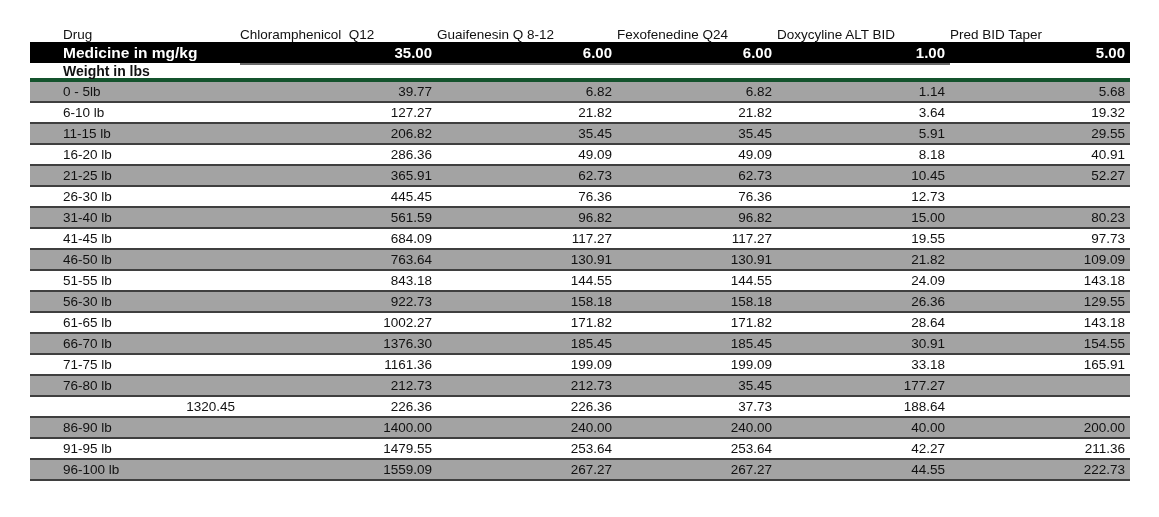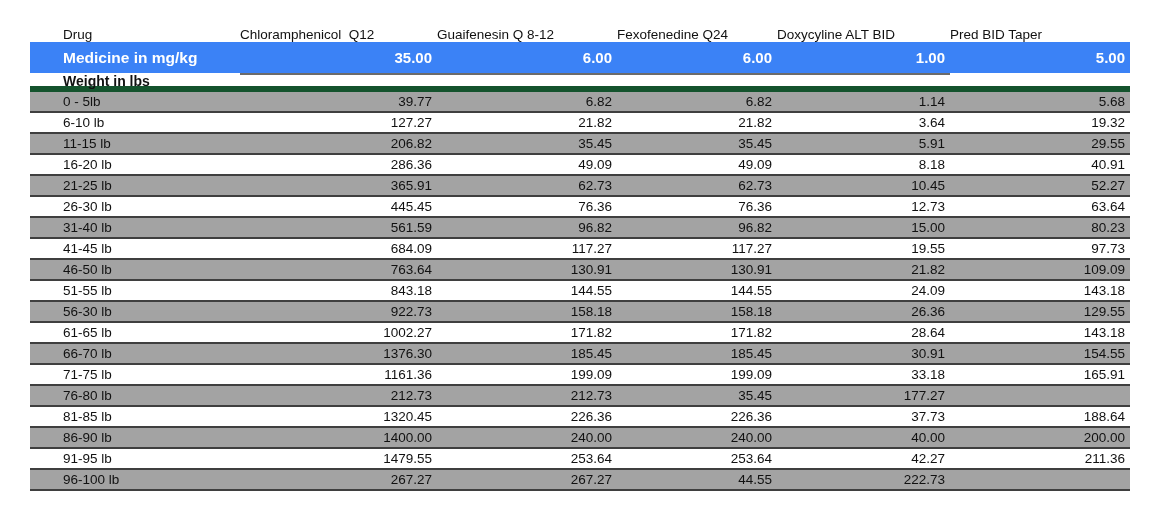--- a/index.html
+++ b/index.html
@@ -23,27 +23,27 @@
     align-items:center;
   }
   .cell{white-space:pre;overflow:visible;}
   .num{text-align:right;padding-right:5px;font-variant-numeric:tabular-nums;}
   .lbl{padding-left:3px;margin-left:30px;}
 
   
   .row-drugs{height:22px;align-items:end;font-size:13.5px;}
   
   .row-dose{
-    height:31px;
-    background:#3b82f6;color:#ffffff;
+    height:21px;
+    background:#000000;color:#ffffff;
     font-weight:bold;font-size:15px;
   }
   .row-dose .lbl{font-size:15.5px;}
   
-  .row-weight{position:relative;height:19px;border-bottom:6px solid #14532d;align-items:end;}
+  .row-weight{position:relative;height:19px;border-bottom:4px solid #14532d;align-items:end;}
   .row-weight::before{
     content:"";position:absolute;left:210px;top:0;width:710px;height:2px;background:#6b6b6b;
   }
   .row-weight .lbl{font-weight:bold;font-size:14px;padding-bottom:1px;}
   
   .row-data{
     height:21px;
     border-bottom:2px solid #3f3f3f;
     font-size:13.5px;
   }
@@ -122,21 +122,20 @@
     <div class="cell num">62.73</div>
     <div class="cell num">10.45</div>
     <div class="cell num">52.27</div>
   </div>
         <div class="row row-data">
     <div class="cell lbl">26-30 lb</div>
     <div class="cell num">445.45</div>
     <div class="cell num">76.36</div>
     <div class="cell num">76.36</div>
     <div class="cell num">12.73</div>
-    <div class="cell num">63.64</div>
   </div>
         <div class="row row-data alt">
     <div class="cell lbl">31-40 lb</div>
     <div class="cell num">561.59</div>
     <div class="cell num">96.82</div>
     <div class="cell num">96.82</div>
     <div class="cell num">15.00</div>
     <div class="cell num">80.23</div>
   </div>
         <div class="row row-data">
@@ -196,21 +195,20 @@
     <div class="cell num">165.91</div>
   </div>
         <div class="row row-data alt">
     <div class="cell lbl">76-80 lb</div>
     <div class="cell num">212.73</div>
     <div class="cell num">212.73</div>
     <div class="cell num">35.45</div>
     <div class="cell num">177.27</div>
   </div>
         <div class="row row-data">
-    <div class="cell lbl">81-85 lb</div>
     <div class="cell num">1320.45</div>
     <div class="cell num">226.36</div>
     <div class="cell num">226.36</div>
     <div class="cell num">37.73</div>
     <div class="cell num">188.64</div>
   </div>
         <div class="row row-data alt">
     <div class="cell lbl">86-90 lb</div>
     <div class="cell num">1400.00</div>
     <div class="cell num">240.00</div>
@@ -221,20 +219,21 @@
         <div class="row row-data">
     <div class="cell lbl">91-95 lb</div>
     <div class="cell num">1479.55</div>
     <div class="cell num">253.64</div>
     <div class="cell num">253.64</div>
     <div class="cell num">42.27</div>
     <div class="cell num">211.36</div>
   </div>
         <div class="row row-data alt">
     <div class="cell lbl">96-100 lb</div>
+    <div class="cell num">1559.09</div>
     <div class="cell num">267.27</div>
     <div class="cell num">267.27</div>
     <div class="cell num">44.55</div>
     <div class="cell num">222.73</div>
   </div>
       </div>
   </div>
 </div>
 
 </body></html>

